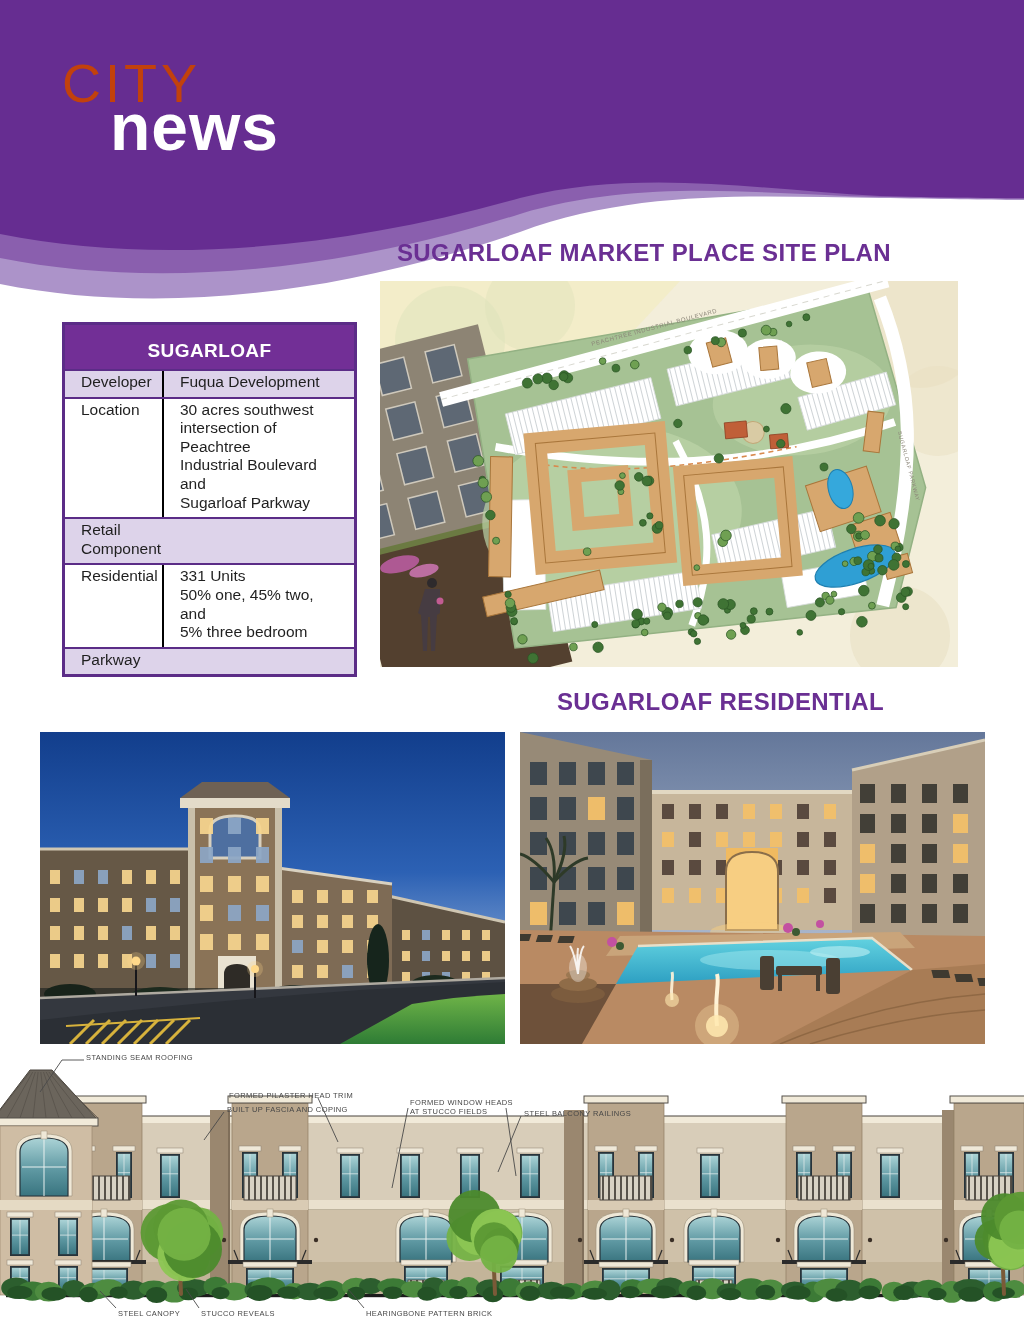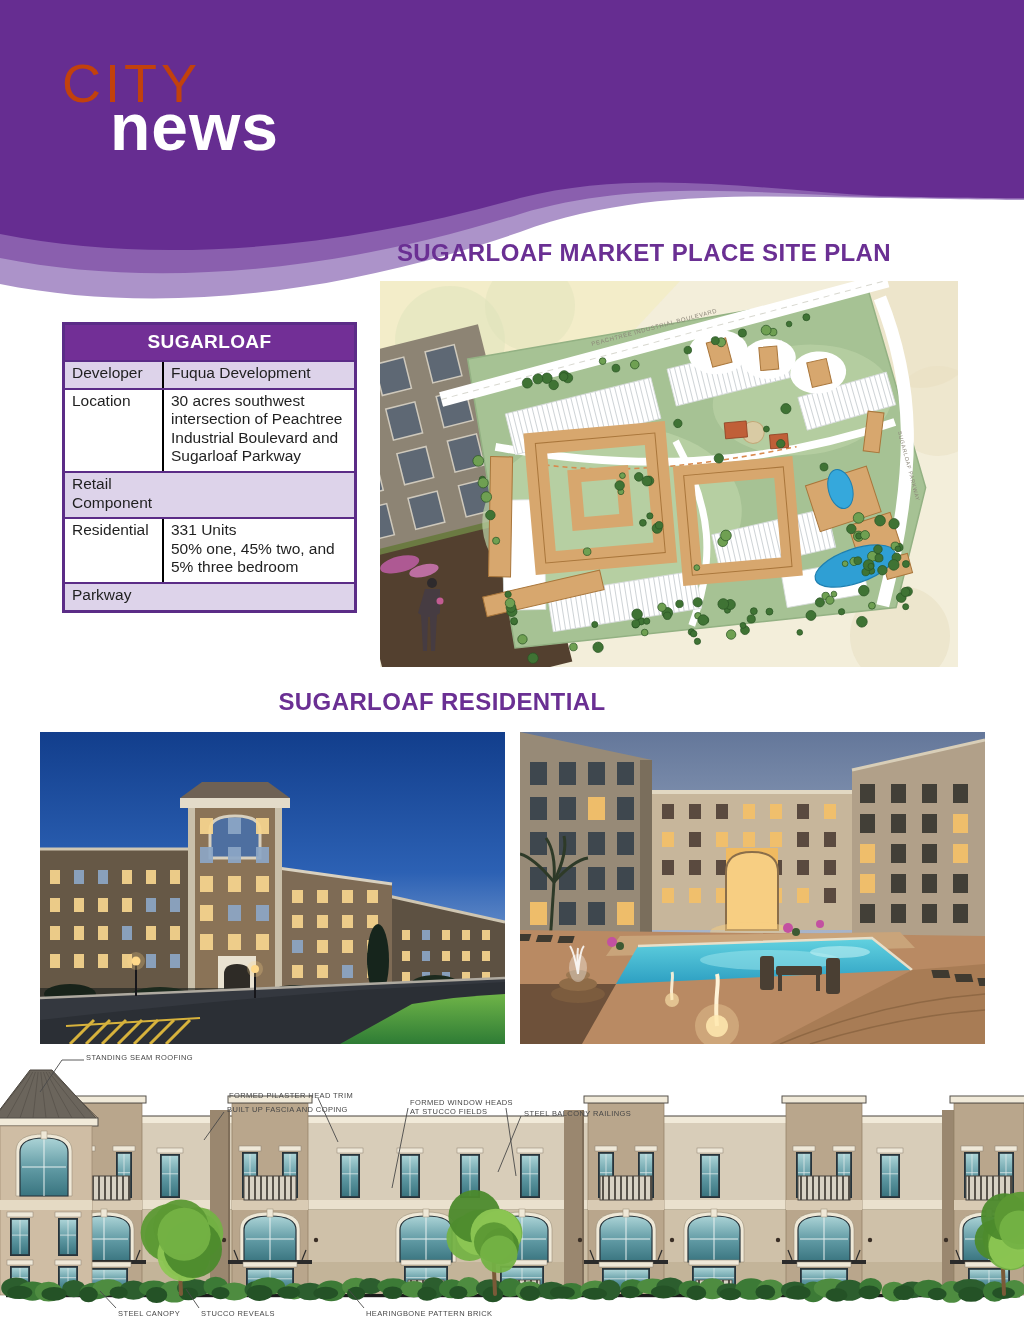--- a/index.html
+++ b/index.html
@@ -7,30 +7,30 @@
         font-family:"Liberation Sans",sans-serif;}
   
   .hdr-svg{position:absolute;left:0;top:0}
   .brand-city{position:absolute;left:62px;top:56px;font-size:54px;font-weight:300;
               color:#c2410c;letter-spacing:4px;line-height:1}
   .brand-news{position:absolute;left:110px;top:94px;font-size:66px;font-weight:800;
               color:#FFFFFF;line-height:1;letter-spacing:1px}
   
   .sp-title{position:absolute;left:370px;top:239px;width:548px;text-align:center;
             font-size:24px;font-weight:600;color:#6A2F93;letter-spacing:.4px}
-  .res-title{position:absolute;left:0;top:688px;width:884px;text-align:center;
+  .res-title{position:absolute;left:0;top:688px;width:884px;text-align:right;
              font-size:24px;font-weight:600;color:#6A2F93;letter-spacing:.4px}
   
   .info-table{position:absolute;left:62px;top:322px;width:295px;box-sizing:border-box;
               border:3px solid #5B2C87;background:#FFFFFF}
   .it-header{background:#722F96;color:#FFFFFF;text-align:center;font-size:19px;
-             font-weight:700;line-height:1.32;padding:4px 0 6px;letter-spacing:.4px}
+             font-weight:700;line-height:1.32;padding:13px 0 6px;letter-spacing:.4px}
   .it-row{display:grid;grid-template-columns:97px 1fr;border-top:2px solid #5B2C87;background:#FFFFFF}
   .it-row.alt{background:#DDD3EA}
-  .it-cell{padding:2px 7px 5px;font-size:15.5px;line-height:1.2;color:#1F1F1F}
+  .it-cell{padding:2px 16px 5px;font-size:15.5px;line-height:1.2;color:#1F1F1F}
   .it-value{border-left:2px solid #000000;white-space:pre-line}
   
   .siteplan{position:absolute;left:380px;top:281px;width:578px;height:386px;background:#F3EEDA;overflow:hidden}
   .siteplan svg{display:block}
   
   .photo{position:absolute;top:732px;width:465px;height:312px;overflow:hidden}
   .photo-left{left:40px}.photo-right{left:520px}
   .photo svg{display:block}
   
   .elevation{position:absolute;left:0;top:1048px;width:1024px;height:281px}

